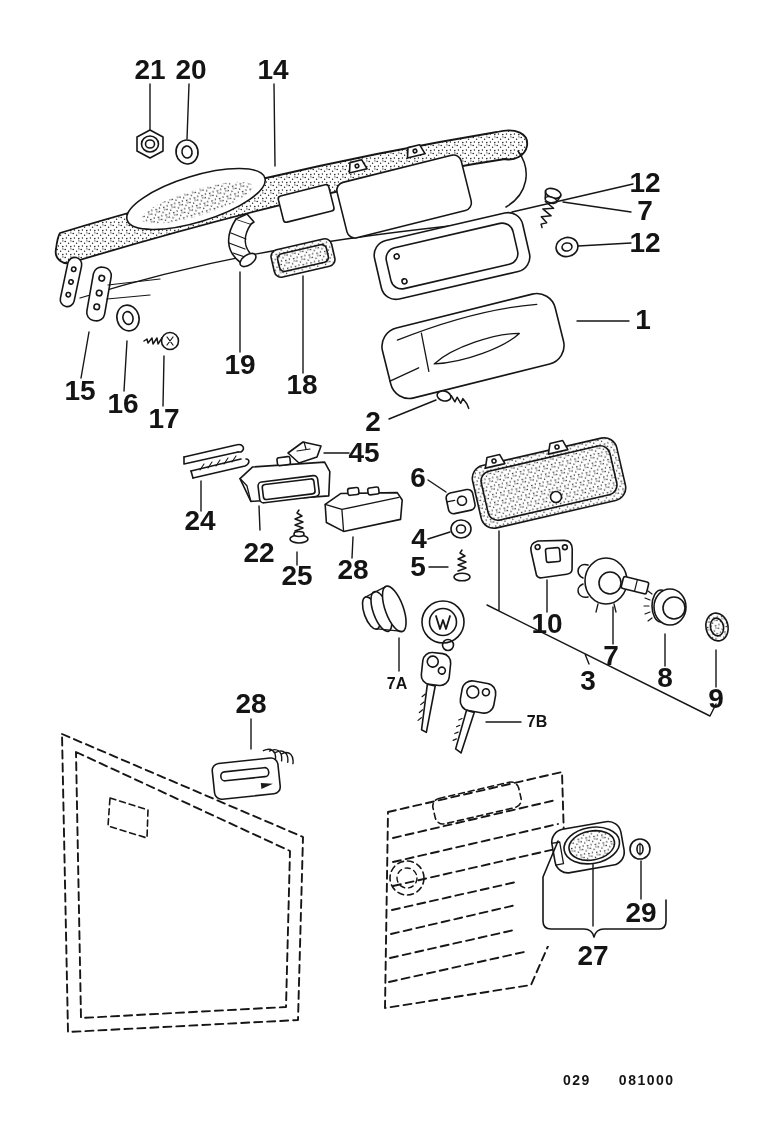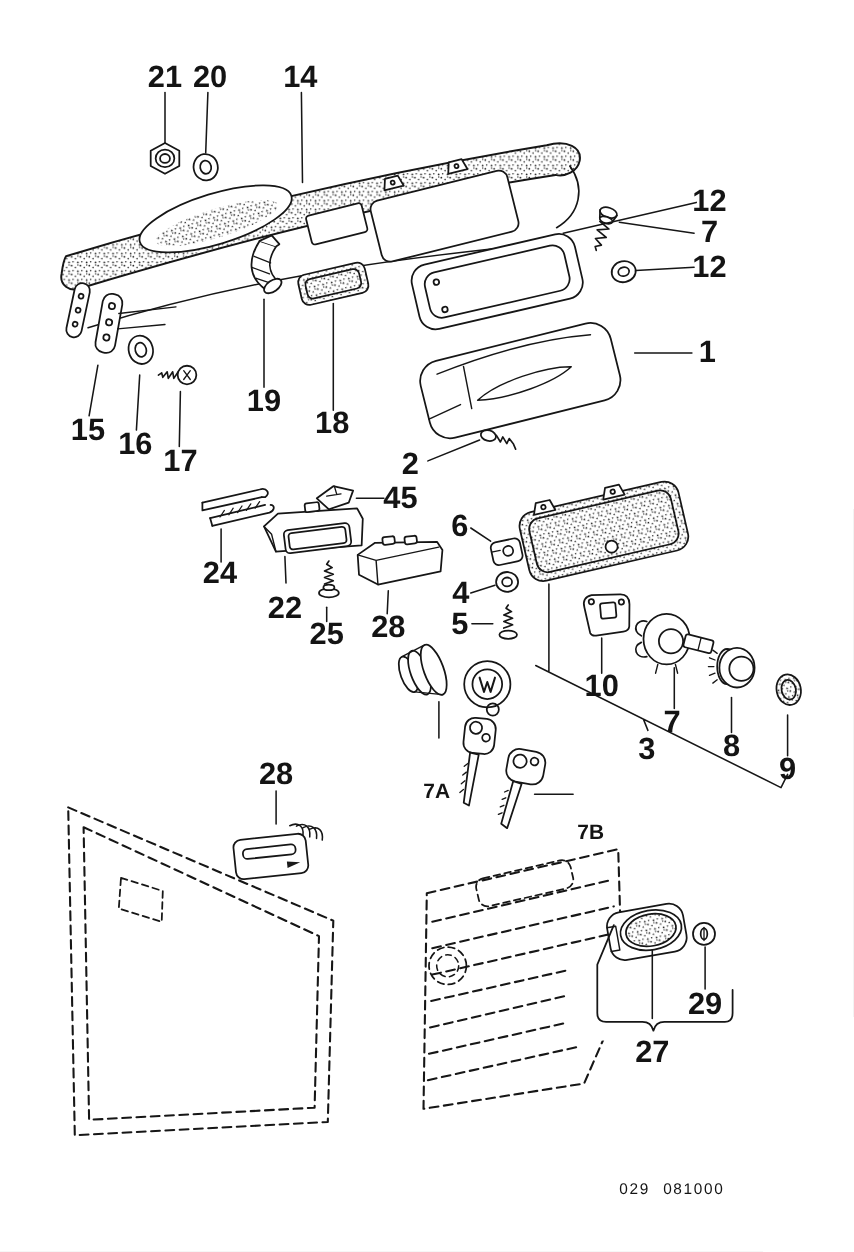--- a/index.html
+++ b/index.html
@@ -4,23 +4,23 @@
 <style>
   html,body{margin:0;padding:0;background:#e8e8e8;}
   .page{position:relative;width:776px;height:1138px;background:#ffffff;
         font-family:"Liberation Sans",sans-serif;color:#141414;overflow:hidden;}
   svg.art{position:absolute;left:0;top:0;}
   .header{position:absolute;top:34px;left:620px;display:flex;align-items:flex-start;}
   .code-main{font-size:38px;font-weight:bold;line-height:1;letter-spacing:1px;}
   .code-dash{font-size:26px;font-weight:bold;line-height:1;margin:5px 1px 0 4px;}
   .code-sub{font-size:20px;font-weight:bold;line-height:1;margin-top:12px;letter-spacing:1px;}
   .callout{position:absolute;transform:translate(-50%,-50%);font-size:28px;font-weight:bold;white-space:nowrap;}
-  .callout.small{font-size:19px;margin-top:36px;}
-  .footer{position:absolute;left:563px;top:1072px;font-size:14px;font-weight:normal;
-          letter-spacing:1.5px;display:flex;gap:12px;}
+  .callout.small{font-size:16px;}
+  .footer{position:absolute;left:563px;top:1072px;font-size:14px;font-weight:bold;
+          letter-spacing:1.5px;display:flex;gap:28px;}
 </style>
 </head>
 <body>
 
 <div class="page">
 
   <svg class="art" width="776" height="1138" viewBox="0 0 776 1138">
     <defs>
       <pattern id="stipple" width="8" height="8" patternUnits="userSpaceOnUse">
         <rect width="8" height="8" fill="#ffffff"></rect>

